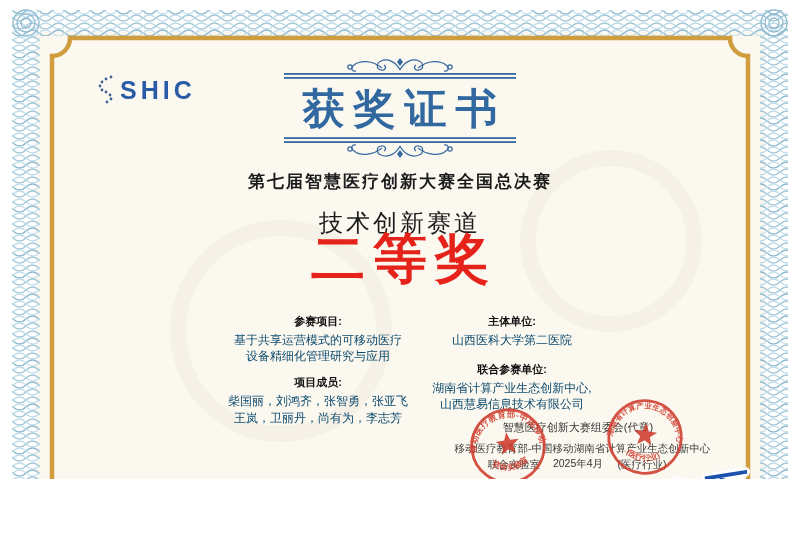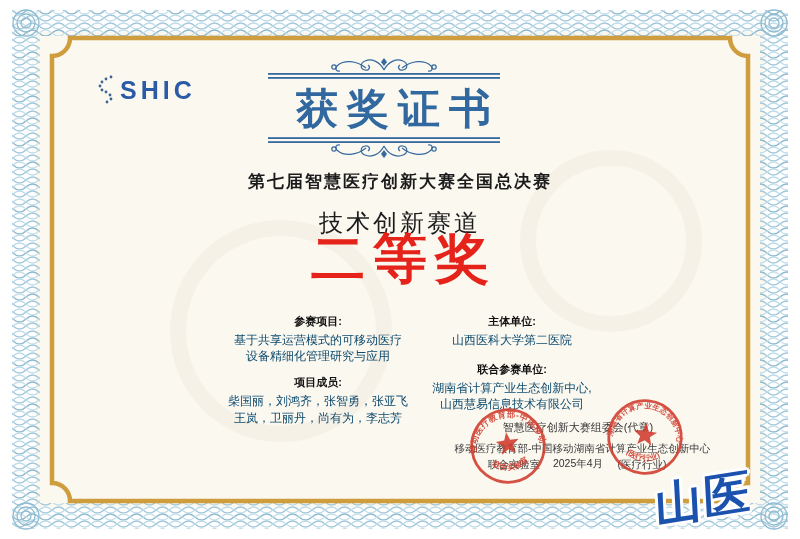--- a/index.html
+++ b/index.html
@@ -1,23 +1,23 @@
 <!DOCTYPE html>
 <html><head>
 <meta charset="utf-8">
 <style>
   html,body{margin:0;padding:0;background:#ffffff;}
-  .page{position:relative;width:800px;height:539px;background:#ffffff;overflow:hidden;
+  .page{position:relative;width:800px;height:479px;background:#ffffff;overflow:hidden;
         font-family:"Liberation Sans",sans-serif;}
   svg.frame{position:absolute;left:0;top:0;}
   .wm{position:absolute;border-radius:50%;border:16px solid #efe8da;opacity:.45;}
   .logo{position:absolute;left:120px;top:76px;color:#2b5ba6;font-weight:800;
         font-size:25px;letter-spacing:4px;}
   .logo-mark{position:absolute;left:-28px;top:-2px;}
-  .title-block{position:absolute;left:268px;top:54px;width:232px;text-align:right;}
+  .title-block{position:absolute;left:284px;top:54px;width:232px;text-align:center;}
   .cert-title{margin-top:6px;font-family:"DejaVu Serif","Liberation Serif",serif;
         font-size:42px;font-weight:700;color:#31689f;letter-spacing:9px;line-height:1.1;
         text-indent:9px;}
   .orn{display:block;margin:0 auto;}
   .orn.flip{transform:rotate(180deg);margin-top:4px;}
   .event-title{position:absolute;left:0;top:170px;width:800px;text-align:center;
         font-size:17px;font-weight:800;color:#1b1b1b;letter-spacing:2px;}
   .track{position:absolute;left:0;top:207px;width:800px;text-align:center;
         font-size:24px;font-weight:400;color:#1b1b1b;letter-spacing:3px;}
   .award{position:absolute;left:0;top:223px;width:800px;text-align:center;

